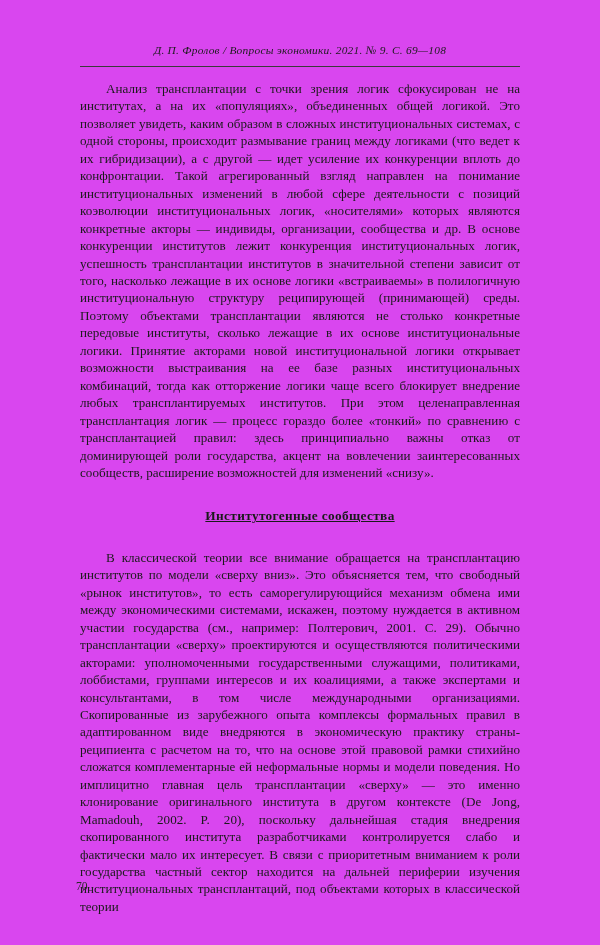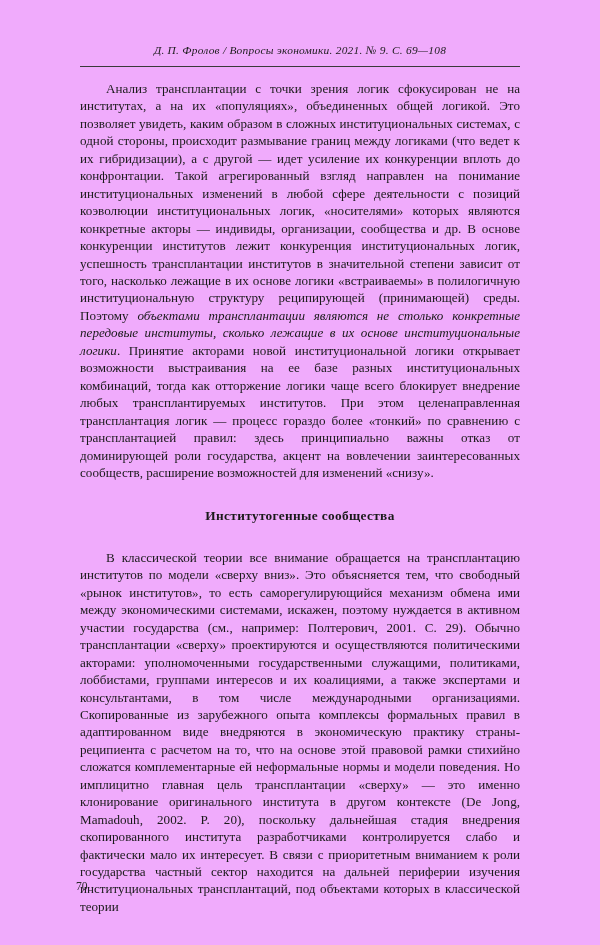--- a/index.html
+++ b/index.html
@@ -16,21 +16,21 @@
     position: relative;
     overflow: hidden;
   }
 
   .page {
     position: absolute;
     left: 0;
     top: 0;
     width: 600px;
     height: 945px;
-    background: #f0abfc;
+    background: #d946ef;
   }
 
   
   .running-head {
     position: absolute;
     left: 80px;
     top: 44px;
     width: 440px;
     text-align: center;
     font-style: italic;
@@ -62,32 +62,32 @@
     line-height: 17.45px;
     text-align: justify;
     text-indent: 26px;
     -webkit-hyphens: none;
     hyphens: none;
     word-spacing: -0.1px;
   }
   p.body-par.tight-a { letter-spacing: 0.02px; }
 
   p.body-par .ital {
-    font-style: italic;
   }
 
   
   h2.section-head {
     margin: 0;
     font-size: 13.3px;
     line-height: 17.45px;
     font-weight: bold;
     text-align: center;
     text-indent: 0;
     letter-spacing: 0.35px;
+    text-decoration: underline;
   }
   .gap-before-head { height: 26px; }
   .gap-after-head  { height: 24px; }
 
   
   .folio {
     position: absolute;
     left: 76px;
     top: 880px;
     font-size: 11.6px;

